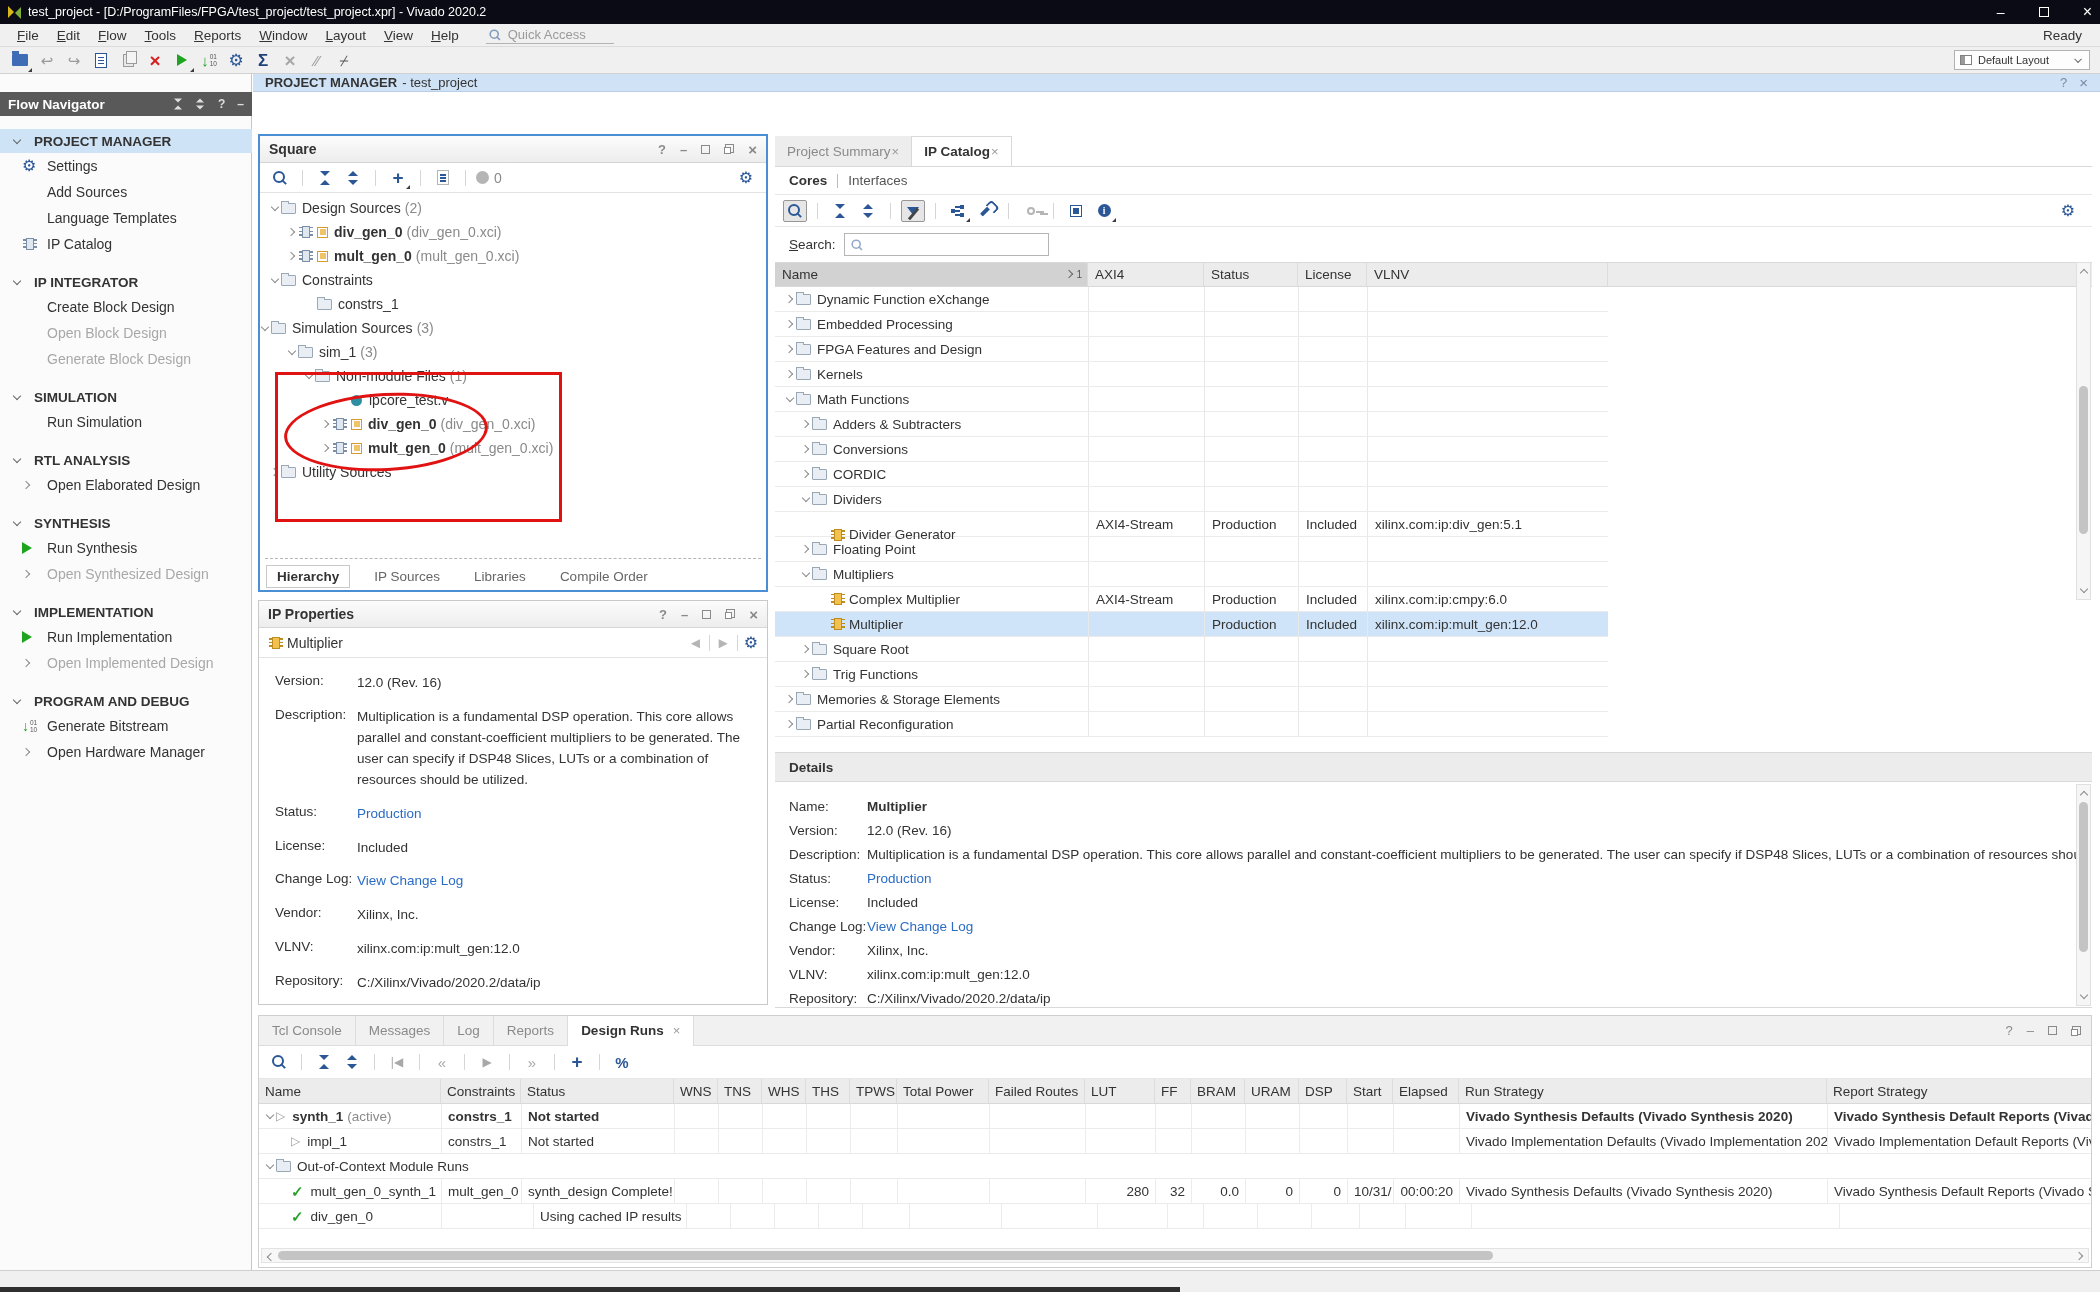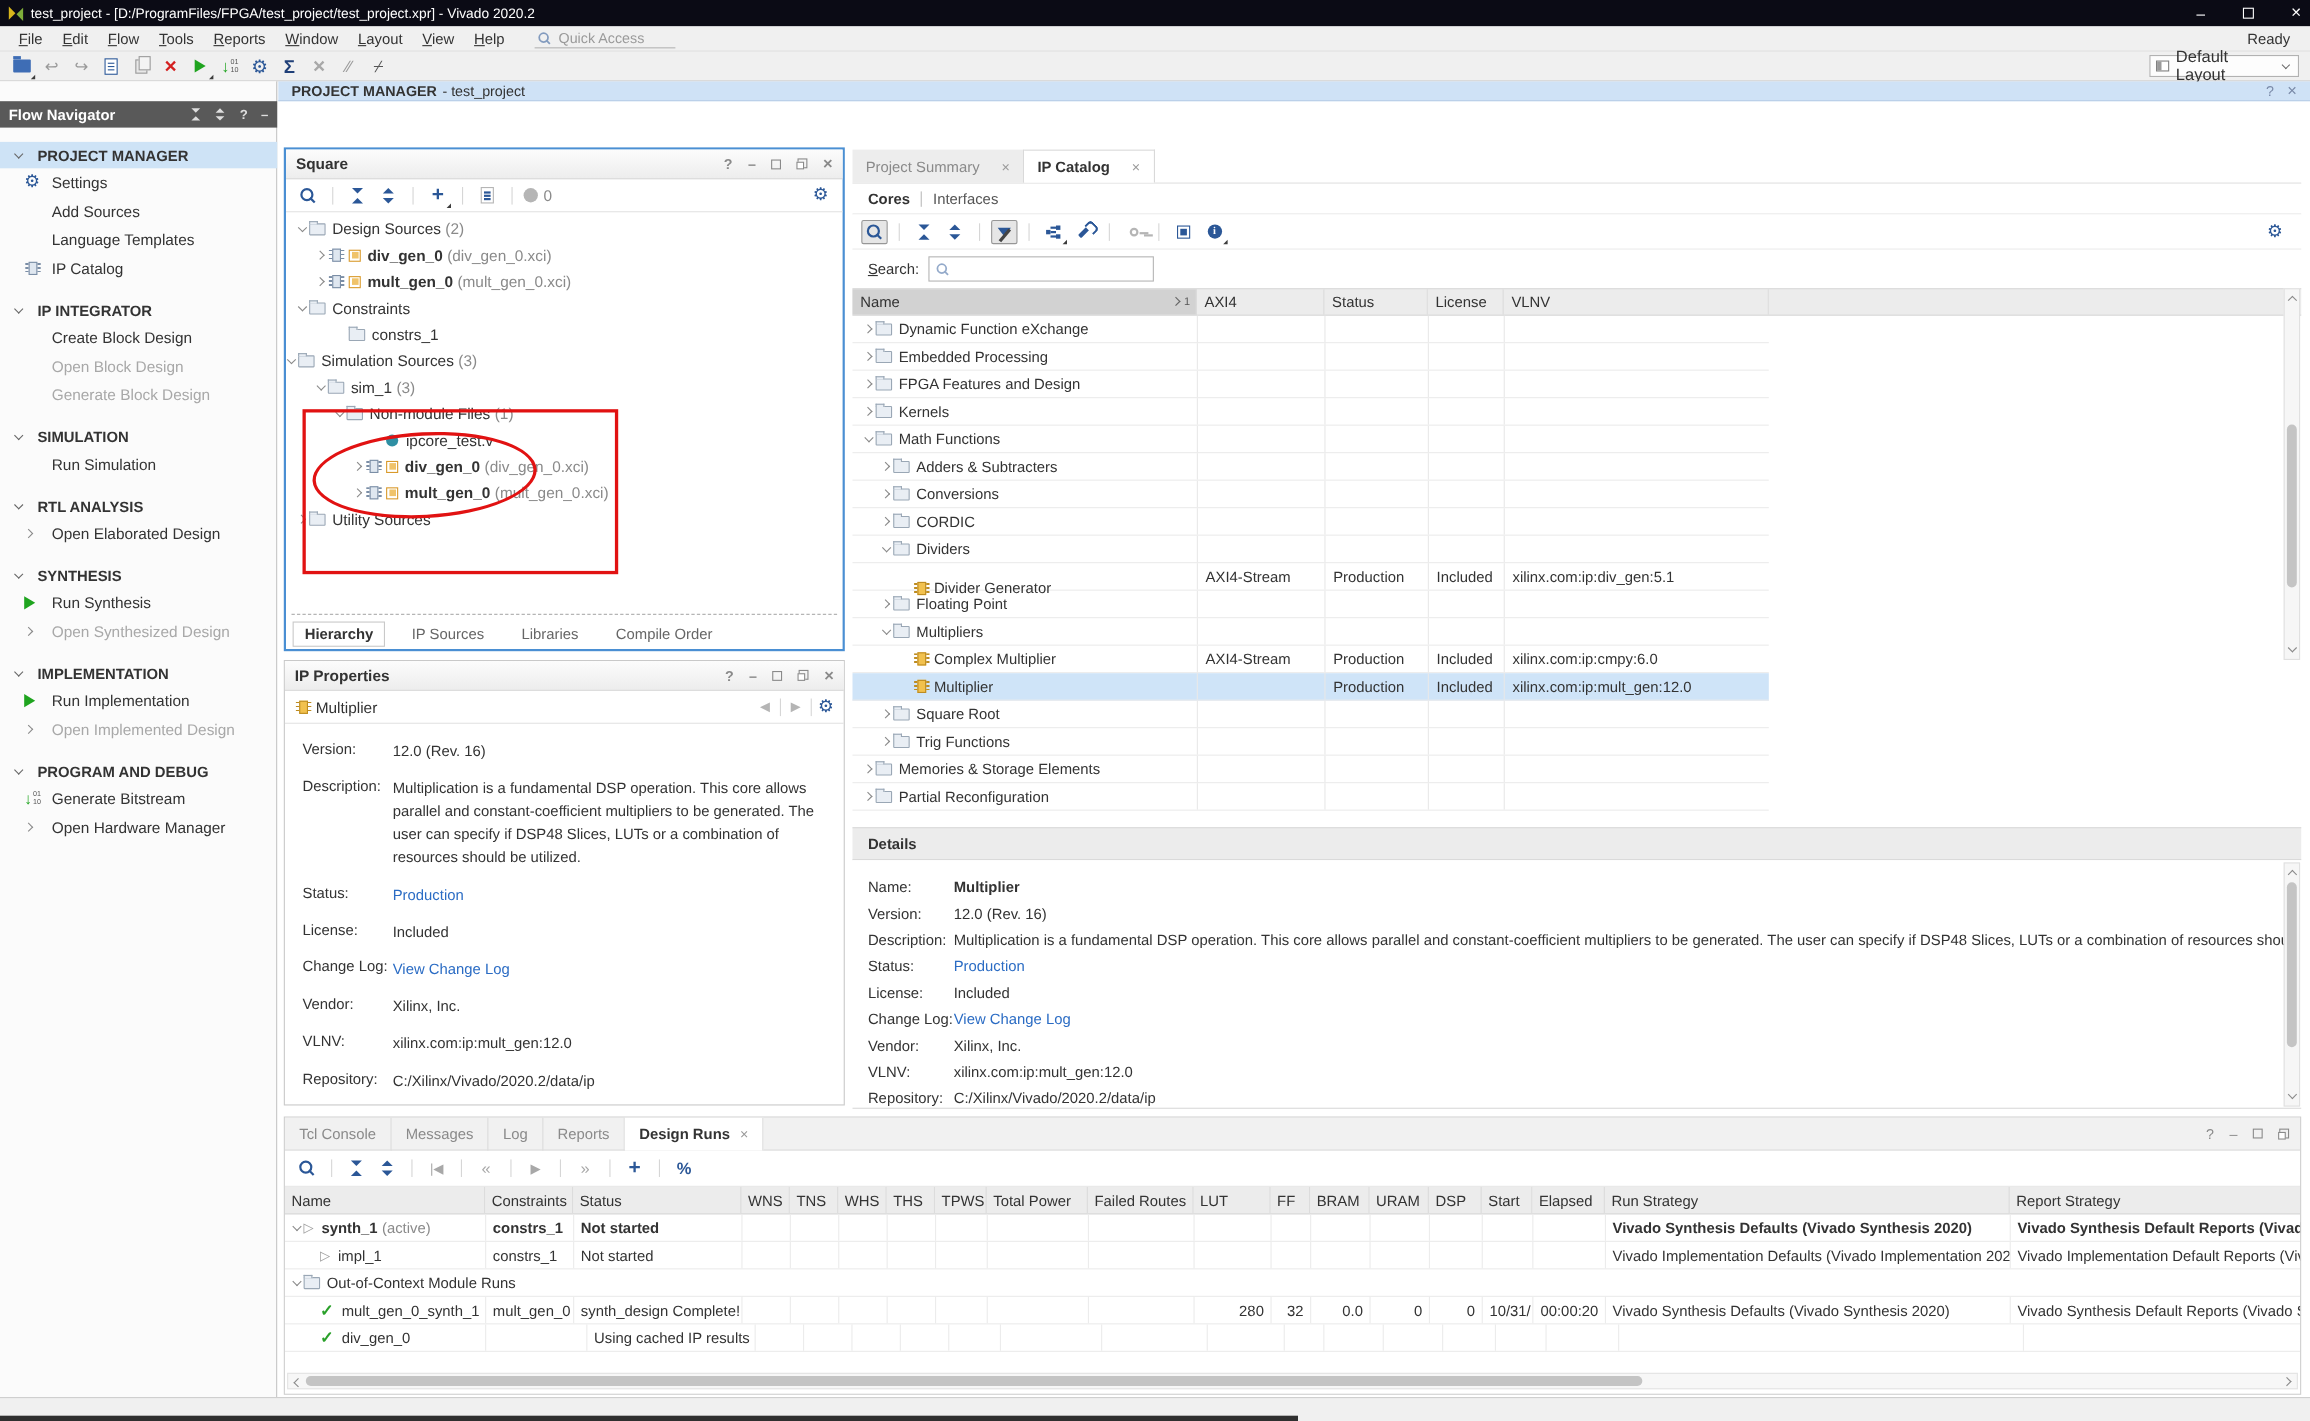--- a/index.html
+++ b/index.html
@@ -75,21 +75,21 @@
   .ic-doc { width:12px; height:15px; background:#fff; border:1.3px solid #2b5797; position:relative; }
   .ic-doc::before { content:""; position:absolute; left:2px; top:3px; width:6px; height:1.5px; background:#2b5797; box-shadow:0 3px 0 #2b5797, 0 6px 0 #2b5797; }
   .ic-copy { width:11px; height:13px; border:1.3px solid #9a9a9a; background:#e8e8e8; position:relative; }
   .ic-copy::before { content:""; position:absolute; left:2px; top:-4px; width:9px; height:11px; border:1.3px solid #9a9a9a; background:#f4f4f4; }
   .ic-x-red { color:#d42020; font-size:19px; font-weight:bold; line-height:1; }
   .ic-sigma { color:#1f3f78; font-size:17px; font-weight:bold; line-height:1; }
   .ic-arrow { font-size:15px; color:#9a9a9a; line-height:1; }
   .ic-bit { display:flex; align-items:center; }
   .ic-bit b { color:#1fa41f; font-size:15px; line-height:1; }
   .ic-bit i { font-style:normal; font-size:6.5px; color:#555; line-height:1.1; margin-left:1px; }
-  #layout-select { margin-left:auto; margin-right:10px; width:136px; height:20px; border:1px solid #b2b2b2; background:#fdfdfd; display:flex; align-items:center; padding:0 5px; font-size:15px; gap:6px; }
+  #layout-select { margin-left:auto; margin-right:10px; width:136px; height:20px; border:1px solid #b2b2b2; background:#fdfdfd; display:flex; align-items:center; padding:0 5px; font-size:11px; gap:6px; }
   .ic-layout { width:12px; height:10px; border:1px solid #808080; position:relative; flex:none; background:#fff; }
   .ic-layout::before { content:""; position:absolute; left:0; top:0; width:4px; height:8px; background:#9a9a9a; }
   #layout-select .cv { transform:scale(.9); margin-left:auto; }
 
   
   #sidebar { left:0; top:74px; width:252px; height:1196px; background:#fbfbfb; border-right:1px solid #c6c6c6; }
   #sb-strip { left:0; top:74px; width:252px; height:18px; background:#efefef; border-bottom:1px solid #dcdcdc; border-right:1px solid #c6c6c6; }
   #fn-header { left:0; top:92px; width:252px; height:24px; background:#595959; color:#fff; display:flex; align-items:center; padding:0 8px; font-weight:bold; font-size:13.5px; }
   #fn-header .hic { margin-left:12px; color:#dedede; font-size:12px; flex:none; }
   #fn-header .icon-collapse::before,#fn-header .icon-collapse::after,
@@ -124,21 +124,21 @@
   #ipprops { left:258px; top:600px; width:510px; height:405px; border:1px solid #c9c9c9; background:#fff; display:flex; flex-direction:column; }
   #ipp-sub { height:30px; border-bottom:1px solid #e3e3e3; display:flex; align-items:center; padding:0 9px; }
   #ipp-sub .arr { color:#b5b5b5; font-size:15px; margin-left:14px; flex:none; }
   #ipp-body { flex:1; padding:15px 0 0 16px; overflow:hidden; }
   .pf { display:flex; margin-bottom:13px; font-size:13.5px; }
   .pf-l { width:82px; flex:none; color:#333; }
   .pf-v { width:396px; line-height:1.55; }
 
   
   #rp-tabs { left:775px; top:137px; width:1317px; height:30px; display:flex; align-items:flex-end; border-bottom:1px solid #d9d9d9; background:#fff; }
-  .rp-tab { height:30px; display:flex; align-items:center; padding:0 12px; gap:20px; font-size:13.5px; color:#8a8a8a; background:#ededed; border-right:1px solid #d9d9d9; }
+  .rp-tab { height:30px; display:flex; align-items:center; padding:0 12px; gap:1px; font-size:13.5px; color:#8a8a8a; background:#ededed; border-right:1px solid #d9d9d9; }
   .rp-tab.active { background:#fff; color:#333; font-weight:bold; border-top:1px solid #d9d9d9; }
   .tab-x { color:#9a9a9a; font-size:13px; font-weight:normal; }
   #rp-subtabs { left:775px; top:167px; width:1317px; height:28px; display:flex; align-items:center; padding-left:14px; gap:10px; border-bottom:1px solid #e7e7e7; background:#fff; font-size:13.5px; }
   #rp-subtabs .vbar { width:1px; height:14px; background:#bbb; }
   #rp-toolbar { left:775px; top:195px; width:1317px; height:32px; display:flex; align-items:center; padding-left:8px; gap:4px; border-bottom:1px solid #e7e7e7; background:#fff; }
   .ic-funnel { width:0; height:0; border-left:6px solid transparent; border-right:6px solid transparent; border-top:8px solid #2b5797; position:relative; }
   .ic-funnel::before { content:""; position:absolute; left:-1.5px; top:-8px; width:3px; height:14px; background:#444; transform:rotate(40deg); }
   .ic-tree { width:14px; height:12px; position:relative; }
   .ic-tree::before { content:""; position:absolute; left:0; top:4px; width:4px; height:4px; background:#2b5797; box-shadow:9px -4px 0 #2b5797, 9px 4px 0 #2b5797; }
   .ic-tree::after { content:""; position:absolute; left:4px; top:5.5px; width:5px; height:1.5px; background:#2b5797; box-shadow:0 -4px 0 #2b5797, 0 4px 0 #2b5797; }

